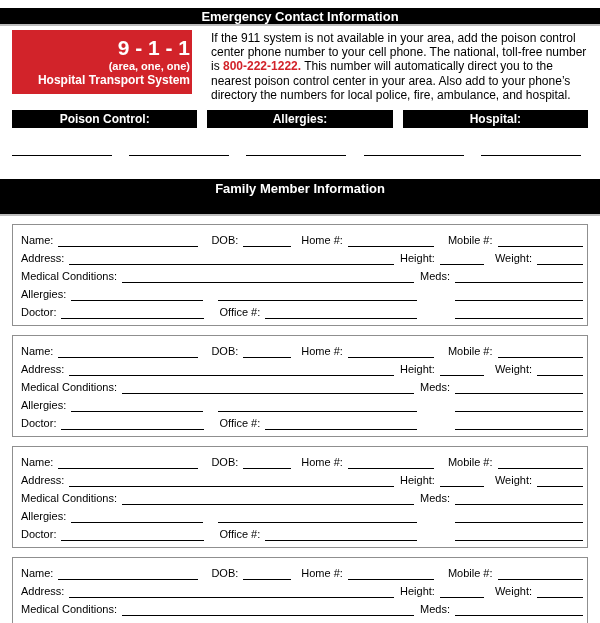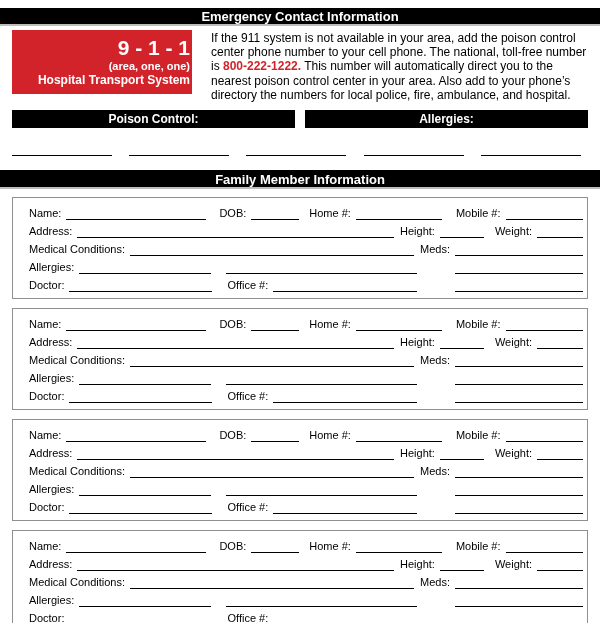--- a/index.html
+++ b/index.html
@@ -7,21 +7,21 @@
   body {
     width:600px; height:623px; overflow:hidden; position:relative;
     font-family:"Liberation Sans", sans-serif; color:#000;
   }
   .bar {
     background:#000; color:#fff; font-weight:bold; font-size:13px;
     text-align:center; height:18px; line-height:18px;
     border-bottom:2px solid #bdbdbd;
   }
   .bar-top { margin-top:8px; }
-  .bar-family { margin-top:14px; height:19px; line-height:19px; }
+  .bar-family { margin-top:23px; height:37px; line-height:19px; }
 
   .top-info { display:flex; margin:4px 12px 0 12px; gap:10px; }
   .red-box {
     width:180px; height:64px; flex:0 0 180px; background:#d2232a; color:#fff;
     display:flex; flex-direction:column; justify-content:center; text-align:right;
     padding:11px 2px;
   }
   .red-number { font-size:21px; font-weight:bold; line-height:24px; }
   .red-words { font-size:11px; font-weight:bold; line-height:13px; }
   .red-caption { font-size:12px; font-weight:bold; line-height:15px; }
@@ -31,21 +31,21 @@
   .contact-labels { display:flex; gap:10px; margin:8px 12px 0 12px; }
   .contact-label {
     flex:1; background:#000; color:#fff; font-weight:bold; font-size:12px;
     text-align:center; height:18px; line-height:18px;
   }
   .contact-lines { display:flex; gap:10px; margin:26px 12px 0 12px; }
   .contact-line-cell { flex:1; }
   .contact-line { width:100px; height:2px; border-bottom:1.5px solid #000; }
 
   .members { margin:8px 12px 0 12px; display:flex; flex-direction:column; gap:9px; }
-  .member-box { border:1px solid #8f8f8f; padding:4px 4px 6px 16px; }
+  .member-box { border:1px solid #8f8f8f; padding:4px 4px 6px 8px; }
   .frow { display:flex; align-items:flex-end; height:18px; font-size:11px; }
   .lbl { white-space:nowrap; padding-right:5px; line-height:13px; }
   .ln { border-bottom:1.4px solid #000; height:12px; }
   .flex1 { flex:1; }
   .sp6{width:6px;flex:0 0 6px;} .sp10{width:10px;flex:0 0 10px;}
   .sp11{width:11px;flex:0 0 11px;} .sp13{width:13px;flex:0 0 13px;}
   .sp14{width:14px;flex:0 0 14px;} .sp15{width:15px;flex:0 0 15px;}
   .sp38{width:38px;flex:0 0 38px;}
   .w44{width:44px;flex:0 0 44px;} .w46{width:46px;flex:0 0 46px;}
   .w48{width:48px;flex:0 0 48px;} .w86{width:86px;flex:0 0 86px;}
@@ -62,20 +62,21 @@
     <div class="red-number">9 - 1 - 1</div>
     <div class="red-words">(area, one, one)</div>
     <div class="red-caption">Hospital Transport System</div>
   </div>
   <div class="info-text"><span>If the 911 system is not available in your area, add the poison control center phone number to your cell phone. The national, toll-free number is </span><span class="phone">800-222-1222.</span><span> This number will automatically direct you to the nearest poison control center in your area. Also add to your phone’s directory the numbers for local police, fire, ambulance, and hospital.</span></div>
 </div>
 
 <div class="contact-labels">
   <div class="contact-label">Poison Control:</div>
   <div class="contact-label">Allergies:</div>
+  <div class="contact-label">Hospital:</div>
 </div>
 
 <div class="contact-lines">
   <div class="contact-line-cell">
       <div class="contact-line"></div>
     </div>
   <div class="contact-line-cell">
       <div class="contact-line"></div>
     </div>
   <div class="contact-line-cell">

